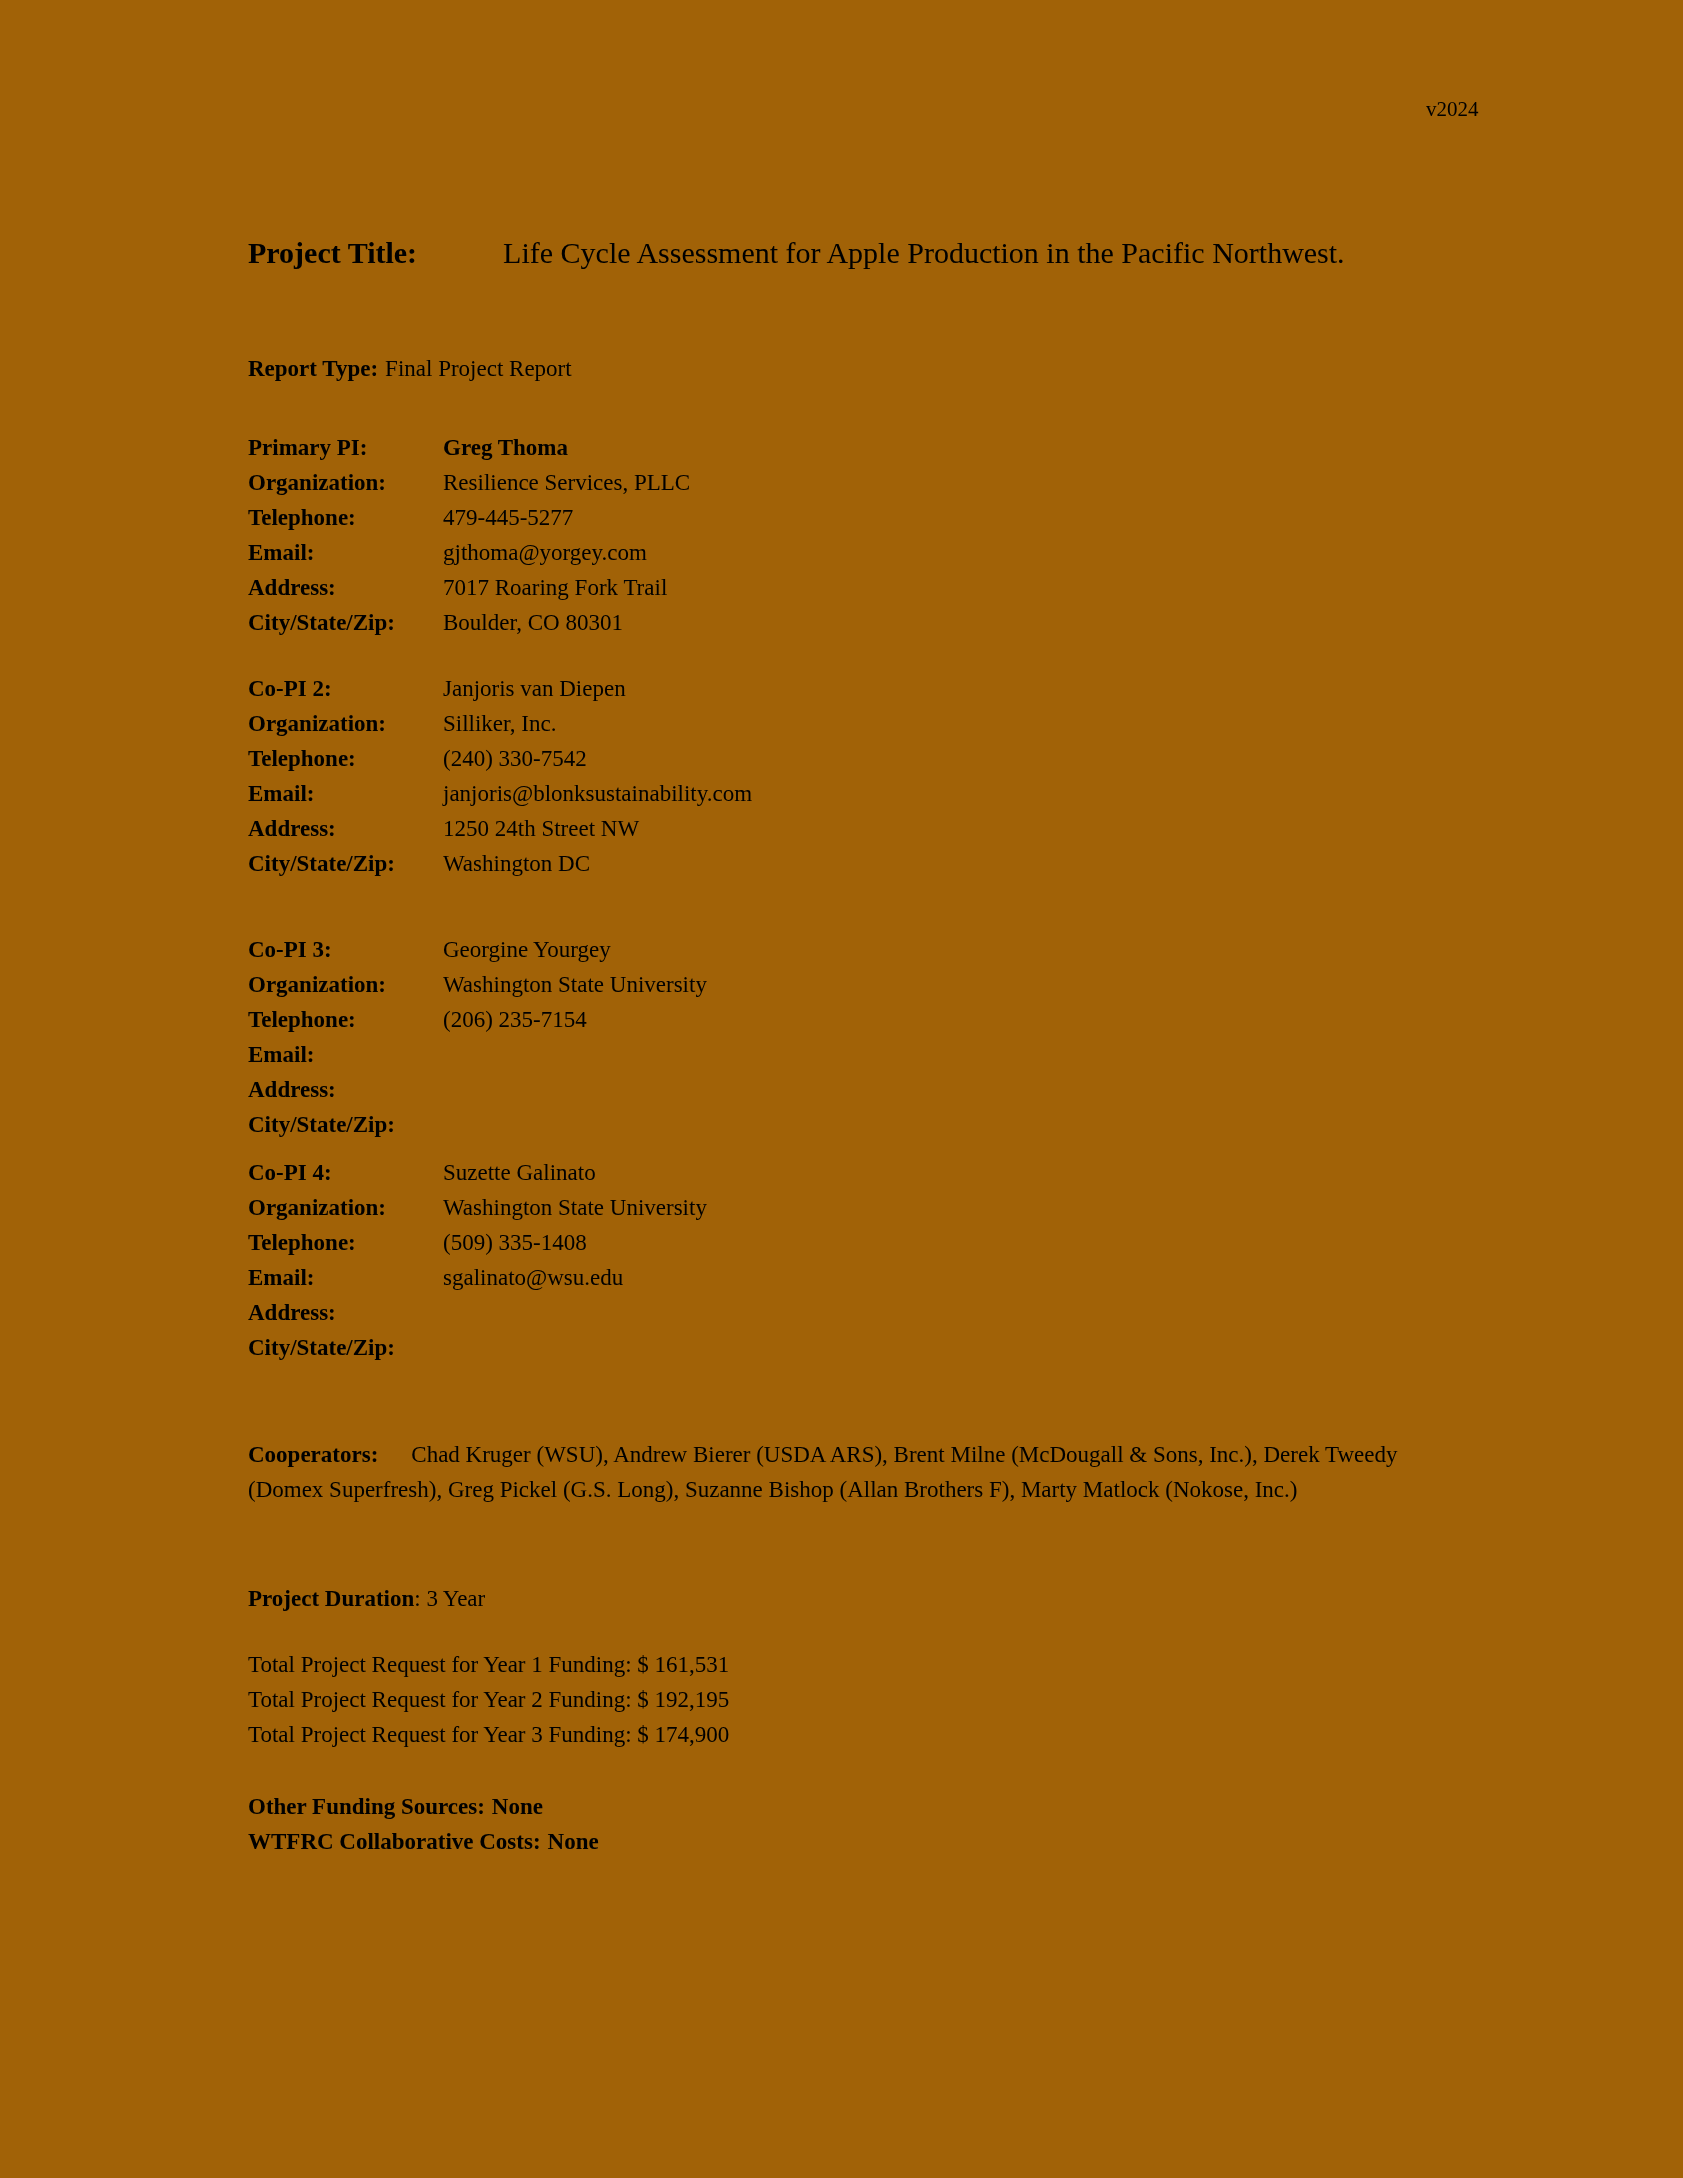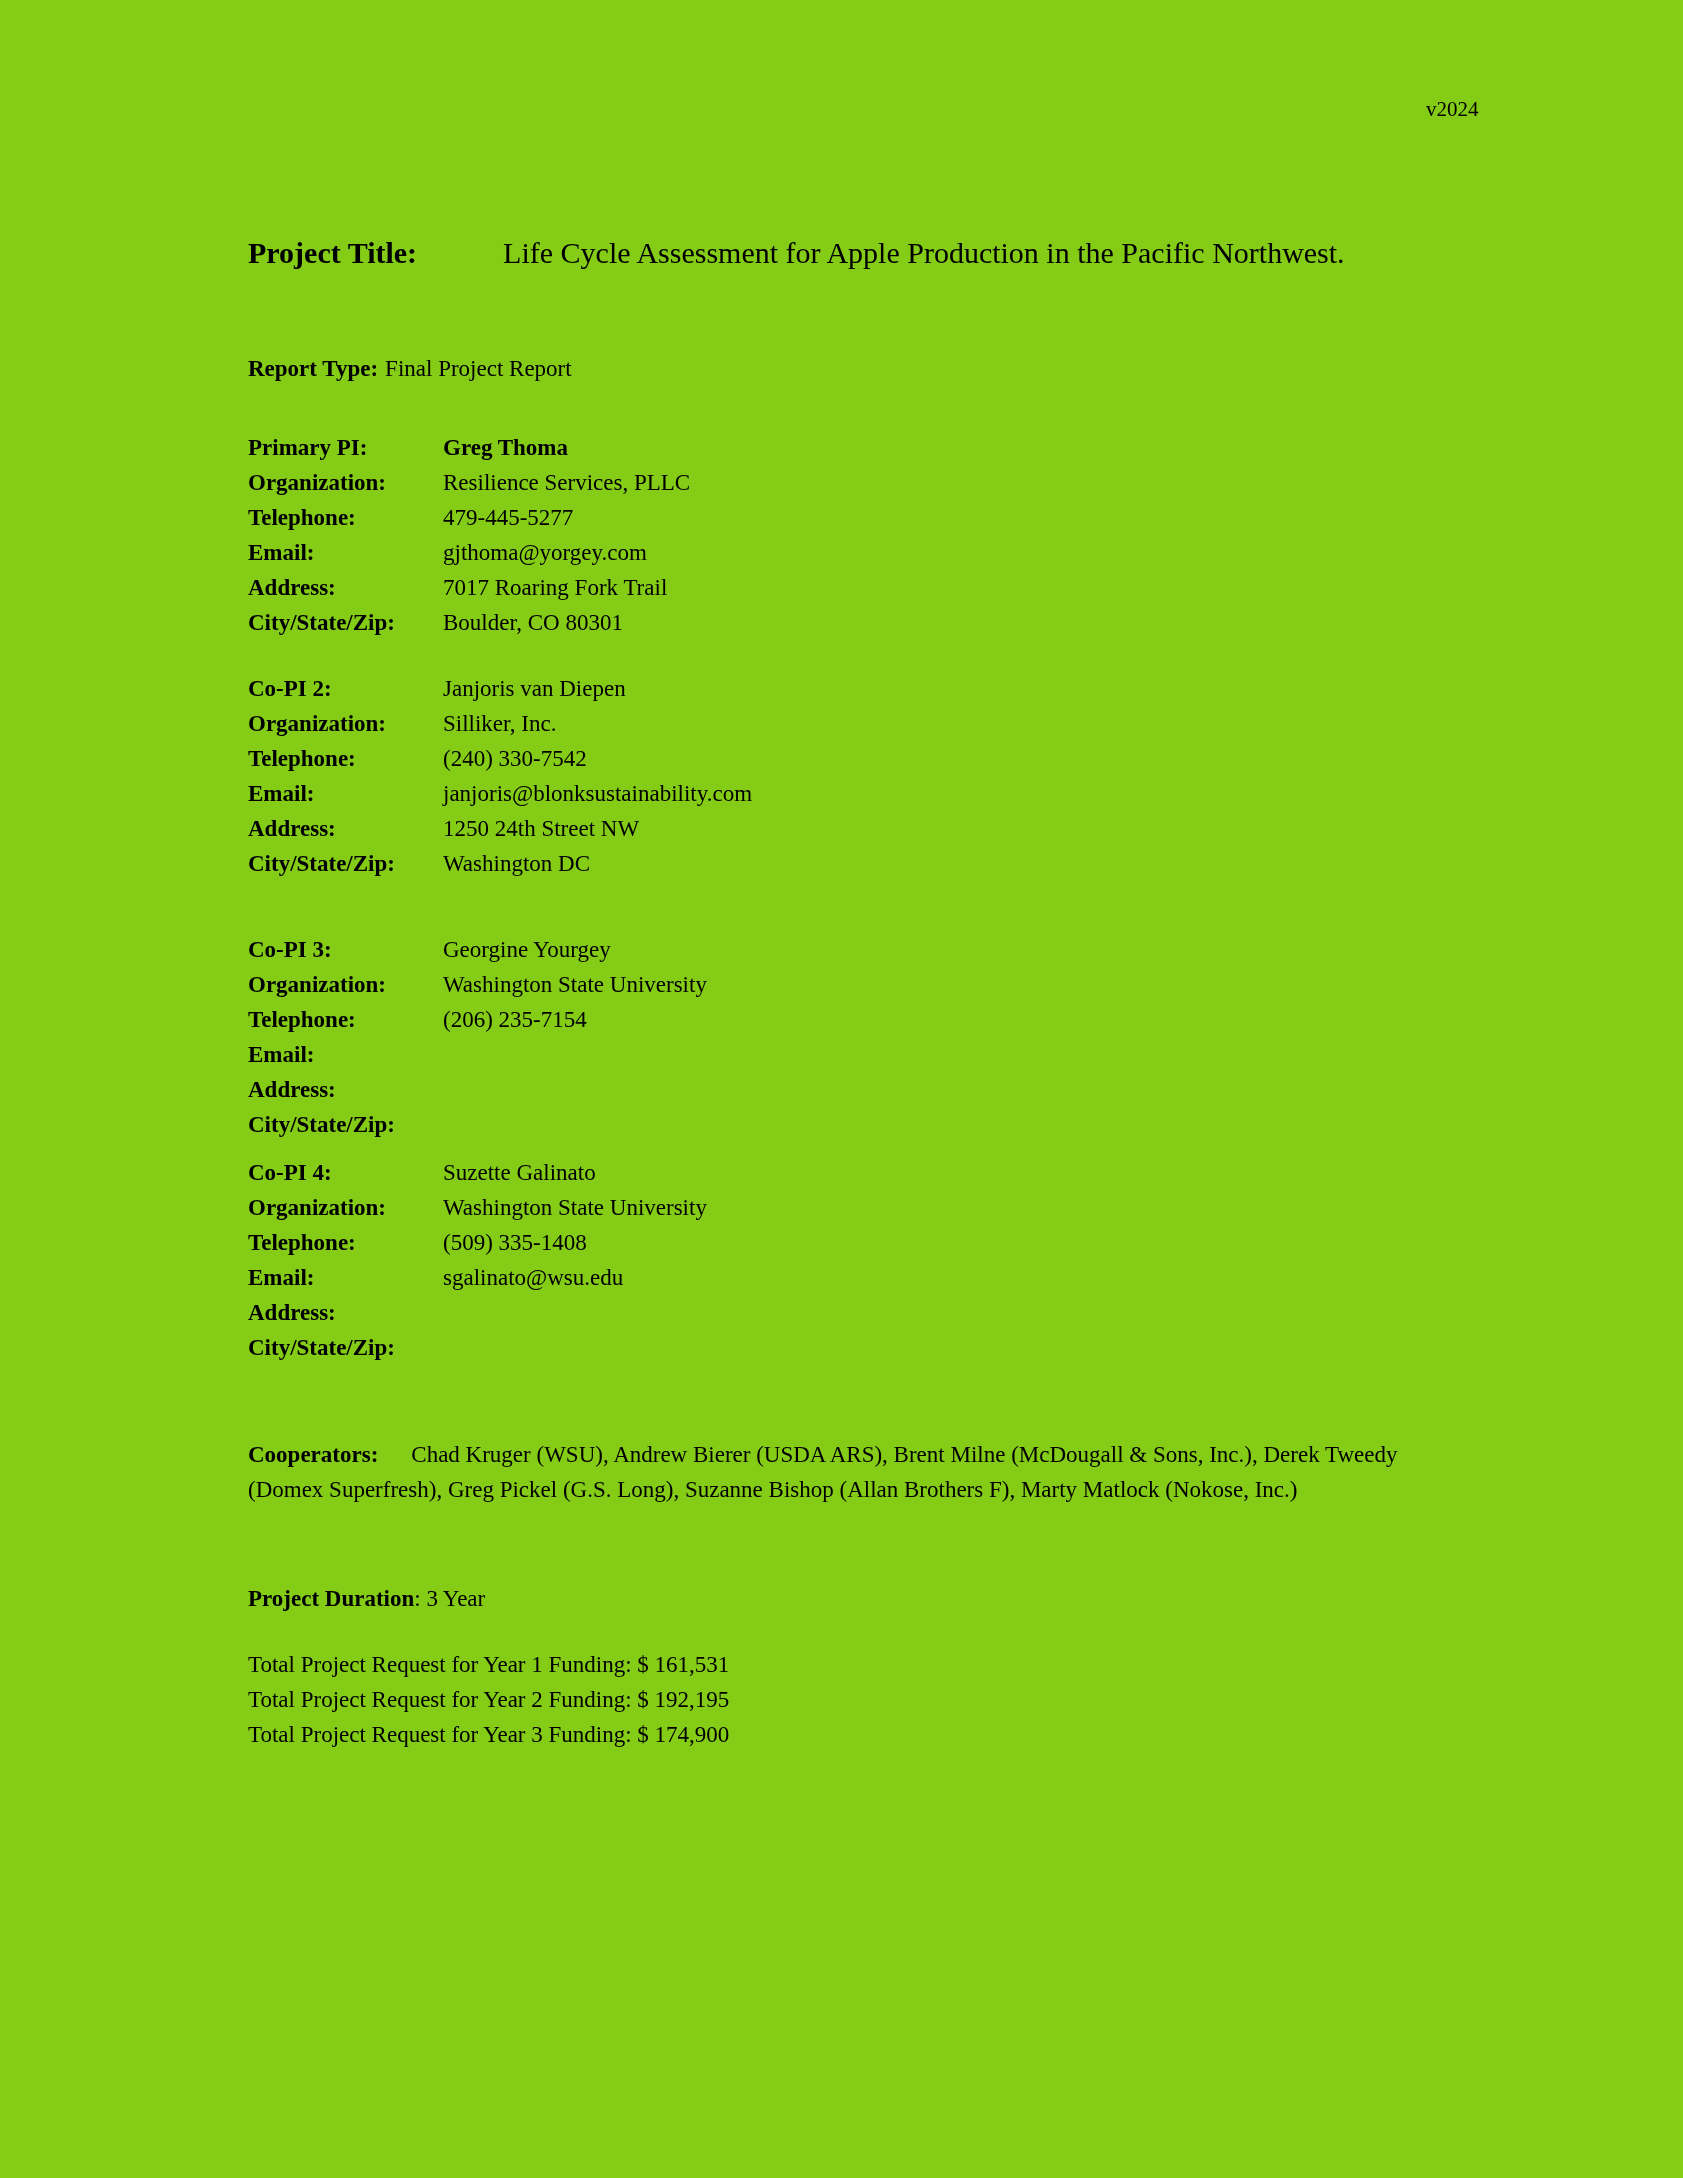--- a/index.html
+++ b/index.html
@@ -1,20 +1,20 @@
 <!DOCTYPE html>
 <html><head>
 <meta charset="utf-8">
 <style>
   html,body{margin:0;padding:0;background:#888;}
   .page{
     position:relative;
     width:1683px;
     height:2178px;
-    background:#84cc16;
+    background:#a16207;
     font-family:"Liberation Serif", serif;
     color:#000000;
     overflow:hidden;
   }
   .section{position:absolute;left:248px;width:1213px;}
   .version{
     position:absolute;
     left:1426px;
     top:97px;
     width:198px;
@@ -177,15 +177,23 @@
   <div class="section body-text duration">
     <span class="bold">Project Duration</span><span>: 3 Year</span>
   </div>
 
   <div class="section body-text funding">
     <span class="funding-line">Total Project Request for Year 1 Funding: $ 161,531</span>
     <span class="funding-line">Total Project Request for Year 2 Funding: $ 192,195</span>
     <span class="funding-line">Total Project Request for Year 3 Funding: $ 174,900</span>
   </div>
 
+  <div class="section body-text other-funding">
+    <div>
+      <span class="bold">Other Funding Sources:</span><span class="bold val-gap">None</span>
+    </div>
+    <div>
+      <span class="bold">WTFRC Collaborative Costs:</span><span class="bold val-gap">None</span>
+    </div>
+  </div>
 
 </div>
 
 
 </body></html>

